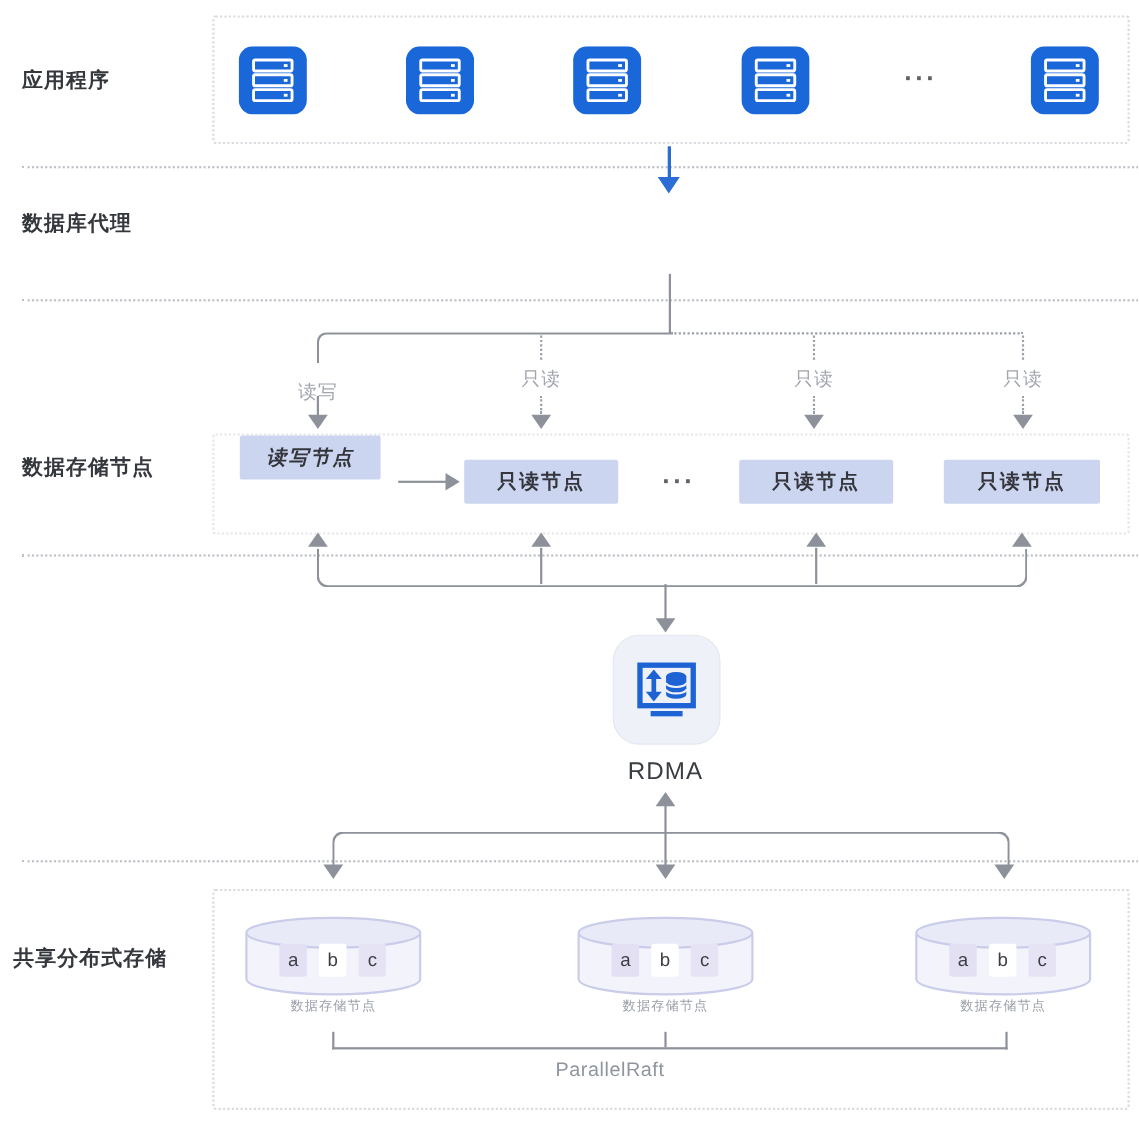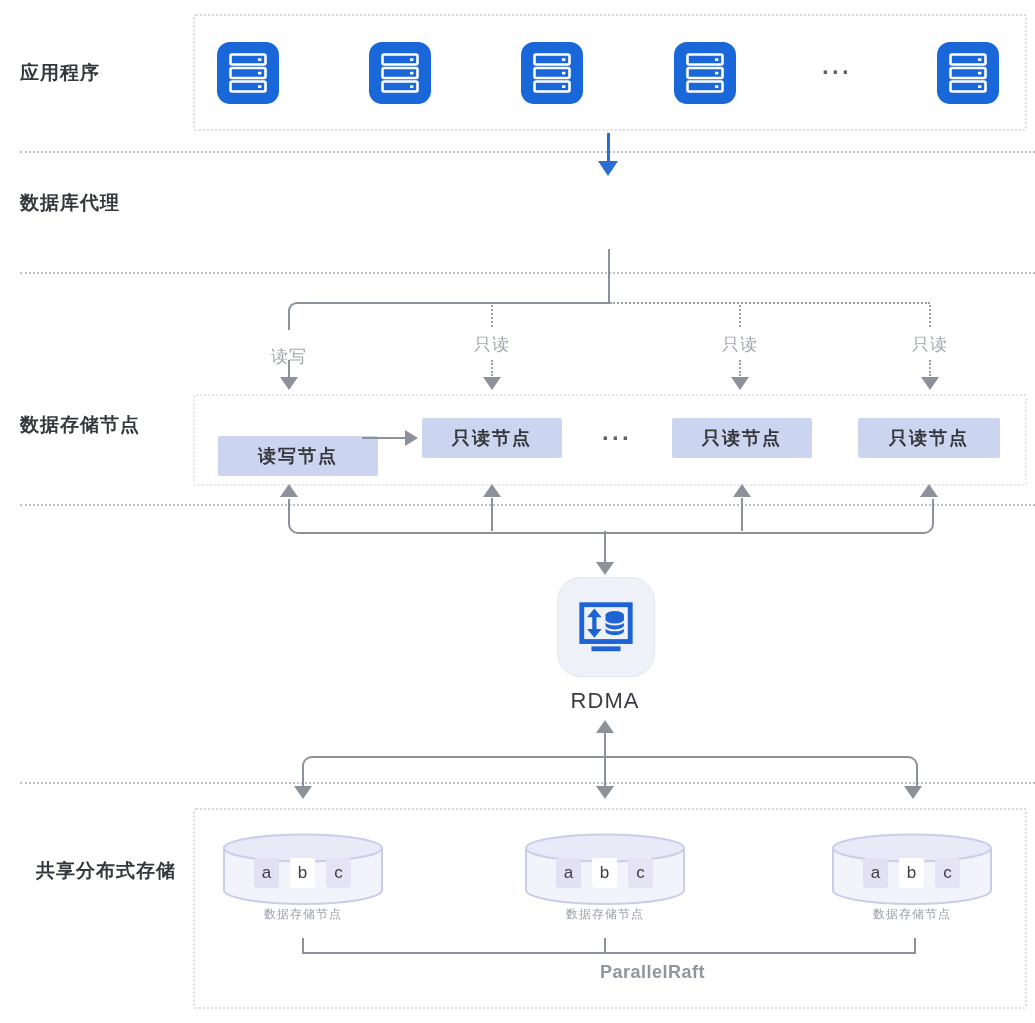--- a/index.html
+++ b/index.html
@@ -40,36 +40,36 @@
   .bracket{border-left:2px solid var(--line);border-right:2px solid var(--line);border-bottom:2px solid var(--line);}
   .rdma-badge{width:96px;height:98px;border-radius:24px;background:#eef1f8;border:1px solid #e3e6ee;
               display:flex;align-items:center;justify-content:center;}
   .rdma-label{width:96px;text-align:center;font-size:22px;color:#3a3d42;letter-spacing:1px;}
   .chip{position:absolute;width:25px;height:30px;border-radius:3px;text-align:center;line-height:30px;
         font-size:17px;color:#3c4045;}
   .chip-a{background:#e3e0f4;}
   .chip-b{background:#ffffff;}
   .chip-c{background:#e6e3f5;}
   .store-label{width:162px;text-align:center;font-size:12px;color:#9aa0aa;letter-spacing:1px;}
-  .raft-label{width:200px;text-align:right;font-size:18px;color:var(--muted2);letter-spacing:.5px;font-weight:bold;}
+  .raft-label{width:200px;text-align:left;font-size:18px;color:var(--muted2);letter-spacing:.5px;}
 </style>
 </head>
 <body>
 
 <div id="canvas">
 
   <div class="abs divider" style="top:151px;"></div>
   <div class="abs divider" style="top:272px;"></div>
   <div class="abs divider" style="top:504px;"></div>
   <div class="abs divider" style="top:782px;"></div>
 
   <div class="abs side-label" style="left:20px;top:60px;">应用程序</div>
   <div class="abs side-label" style="left:20px;top:190px;">数据库代理</div>
   <div class="abs side-label" style="left:20px;top:412px;">数据存储节点</div>
-  <div class="abs side-label" style="left:36px;top:858px;">共享分布式存储</div>
+  <div class="abs side-label" style="left:12px;top:858px;">共享分布式存储</div>
 
   <div class="abs dashed-box" style="left:193px;top:14px;width:830px;height:113px;"></div>
 
   <div class="abs" style="left:217px;top:42px;">
     <svg width="62" height="62" viewBox="0 0 62 62">
         <rect width="62" height="62" rx="13" fill="#1a67da"></rect>
         <g fill="none" stroke="#fff" stroke-width="2.6">
           <rect x="13.5" y="12.5" width="35" height="10" rx="1.5"></rect>
           <rect x="13.5" y="26" width="35" height="10" rx="1.5"></rect>
           <rect x="13.5" y="39.5" width="35" height="10" rx="1.5"></rect>
@@ -165,21 +165,21 @@
   <div class="abs ah-down" style="left:280px;top:377px;"></div>
   <div class="abs dotv" style="left:491px;top:360px;height:16px;"></div>
   <div class="abs ah-down" style="left:483px;top:377px;"></div>
   <div class="abs dotv" style="left:739px;top:360px;height:16px;"></div>
   <div class="abs ah-down" style="left:731px;top:377px;"></div>
   <div class="abs dotv" style="left:929px;top:360px;height:16px;"></div>
   <div class="abs ah-down" style="left:921px;top:377px;"></div>
 
   <div class="abs" style="left:193px;top:394px;width:830px;height:88px;border:2px dotted #e4e6ea;border-radius:3px;"></div>
 
-  <div class="abs node" style="left:218px;top:436px;width:160px;">读写节点</div>
+  <div class="abs node" style="left:218px;top:396px;width:128px;font-style:italic;">读写节点</div>
   <div class="abs hline" style="left:362px;top:437px;width:44px;"></div>
   <div class="abs ah-right" style="left:405px;top:430px;"></div>
   <div class="abs node" style="left:422px;top:418px;width:140px;">只读节点</div>
   <div class="abs ellipsis" style="left:592px;top:424px;width:50px;text-align:center;">···</div>
   <div class="abs node" style="left:672px;top:418px;width:140px;">只读节点</div>
   <div class="abs node" style="left:858px;top:418px;width:142px;">只读节点</div>
 
   <div class="abs u-conn" style="left:288px;top:499px;width:642px;height:33px;"></div>
   <div class="abs ah-up" style="left:280px;top:484px;"></div>
   <div class="abs ah-up" style="left:920px;top:484px;"></div>

